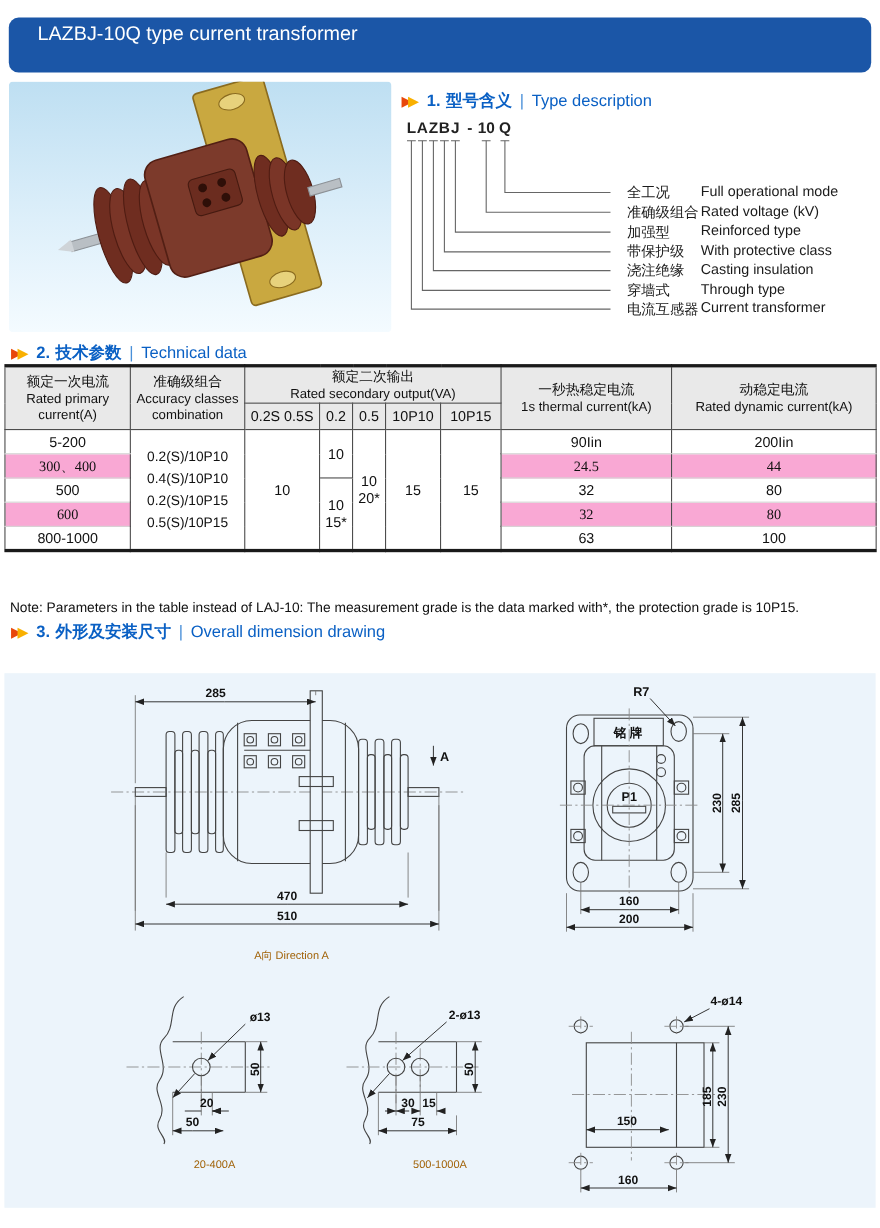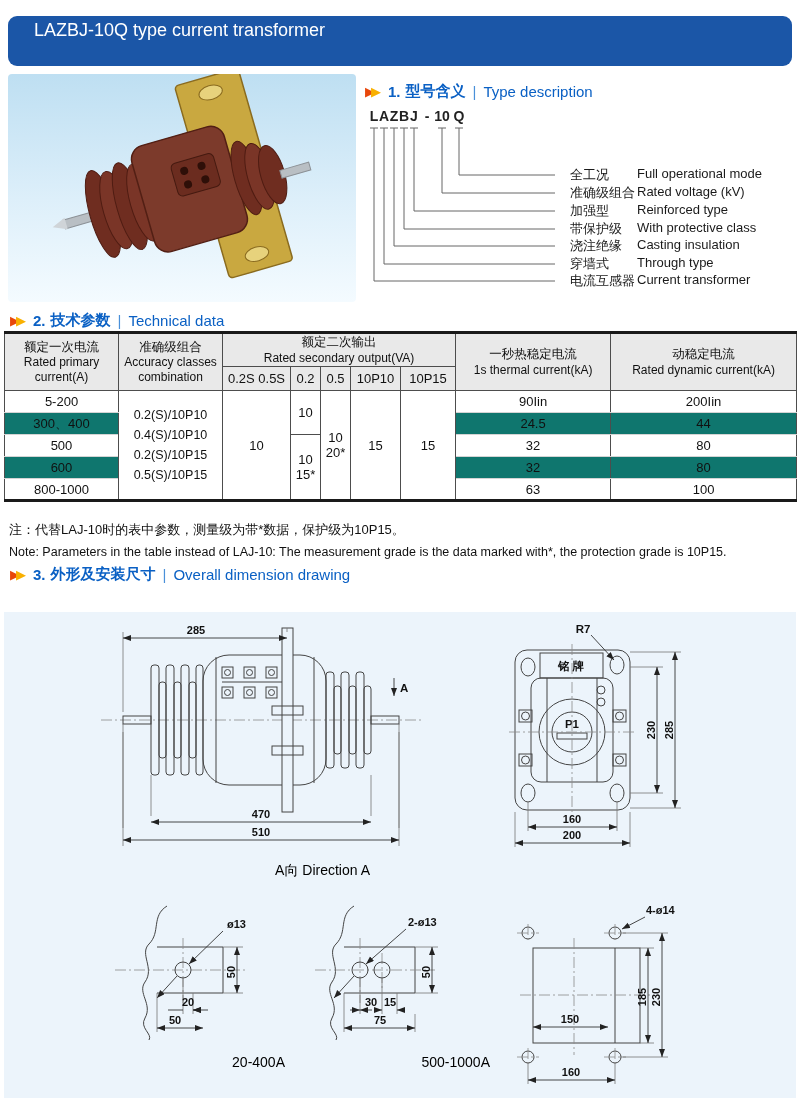--- a/index.html
+++ b/index.html
@@ -41,32 +41,32 @@
              border-top:3px solid #1a1a1a;border-bottom:3px solid #1a1a1a;}
   table.tech td{border-left:1px solid #4d4d4d;border-right:1px solid #4d4d4d;text-align:center;
                 vertical-align:middle;padding:1px 2px;font-size:13px;color:#111;}
   table.tech tr.h td{background:#e9e9e9;border-bottom:1px solid #4d4d4d;}
   table.tech tr.h{height:32px;}
   table.tech tr.sub{height:24px;}
   table.tech tr.b{height:22px;}
   table.tech .hz{font-size:12.5px;line-height:1.25;}
   table.tech .he{font-size:12px;line-height:1.2;}
   table.tech td.rowline{border-bottom:1px solid #d4d4d4;}
-  table.tech td.alt{background:#0f766e;}
+  table.tech td.alt{background:#f9a8d4;font-family:Liberation Serif, serif;}
   table.tech td.acc div{line-height:1.6;font-size:12.5px;}
   table.tech td.splitlow{border-top:1px solid #4d4d4d;}
 
   
   .note{position:absolute;left:9px;white-space:nowrap;color:#111;}
   .note.zh{top:521px;font-size:13px;}
   .note.en{top:545px;font-size:12.5px;}
 
   
   .panel{position:absolute;left:4px;top:612px;width:792px;height:486px;background:#ecf4fb;}
-  .dcap{position:absolute;font-size:14px;color:#000000;text-align:right;}
+  .dcap{position:absolute;font-size:10px;color:#a16207;text-align:center;}
   svg text{font-family:"Liberation Sans","DejaVu Sans",sans-serif;}
   .dwg{position:absolute;}
   .dline{stroke:#444;fill:none;stroke-width:1;}
   .thin{stroke:#777;stroke-width:.8;}
   .cl{stroke:#8a8a8a;stroke-width:.8;stroke-dasharray:11 3 2 3;fill:none;}
   .dim{stroke:#333;stroke-width:.9;fill:none;}
   .dimtxt{font-size:11px;font-weight:700;fill:#111;}
   .lbltxt{font-size:11.5px;font-weight:700;fill:#111;}
 </style>
 </head>
@@ -264,21 +264,20 @@
         <td class="alt rowline">80</td>
       </tr>
       <tr class="b">
         <td>800-1000</td>
         <td>63</td>
         <td>100</td>
       </tr>
     </tbody>
   </table>
 
-  <div class="note zh">注：代替LAJ-10时的表中参数，测量级为带*数据，保护级为10P15。</div>
   <div class="note en">Note: Parameters in the table instead of LAJ-10: The measurement grade is the data marked with*, the protection grade is 10P15.</div>
 
   <div class="sec-h" style="left:10px;top:565px;">
     <span class="tri t1">▶</span>
     <span class="tri t2">▶</span>
     <span class="num">3.</span>
     <span class="zh">外形及安装尺寸</span>
     <span class="bar">|</span>
     <span class="en">Overall dimension drawing</span>
   </div>

